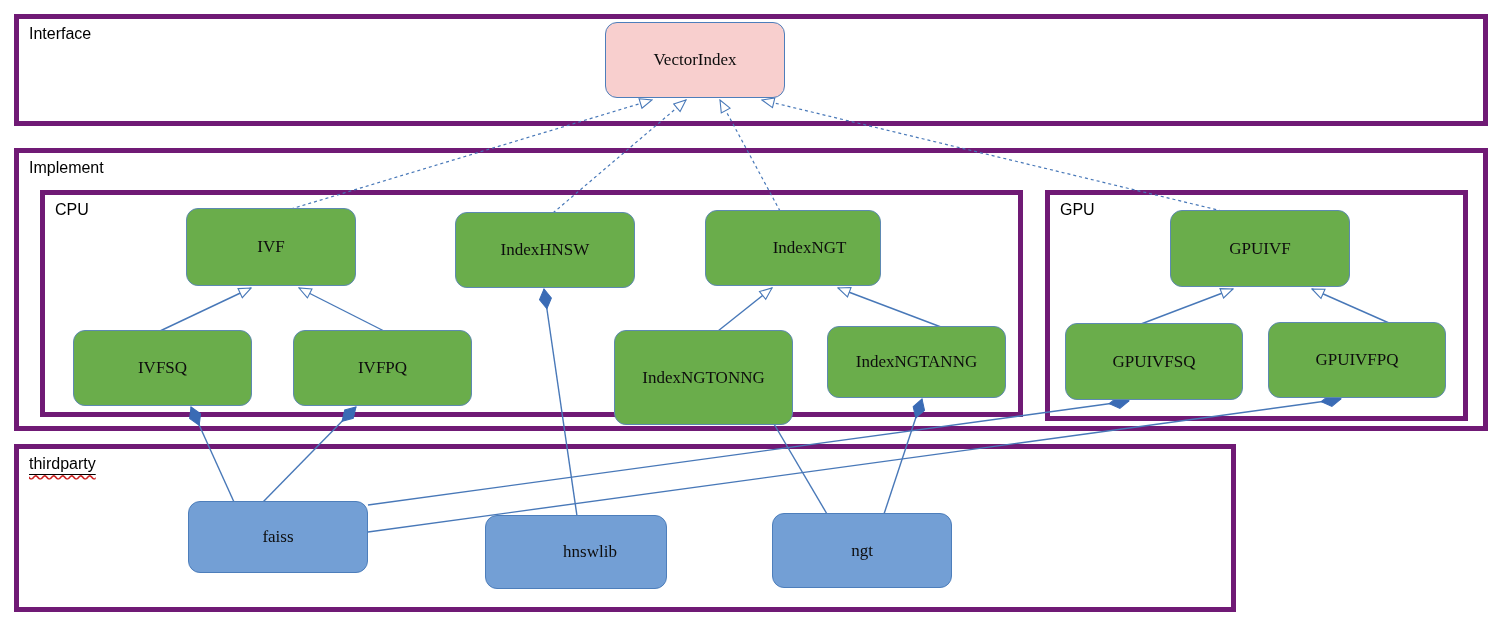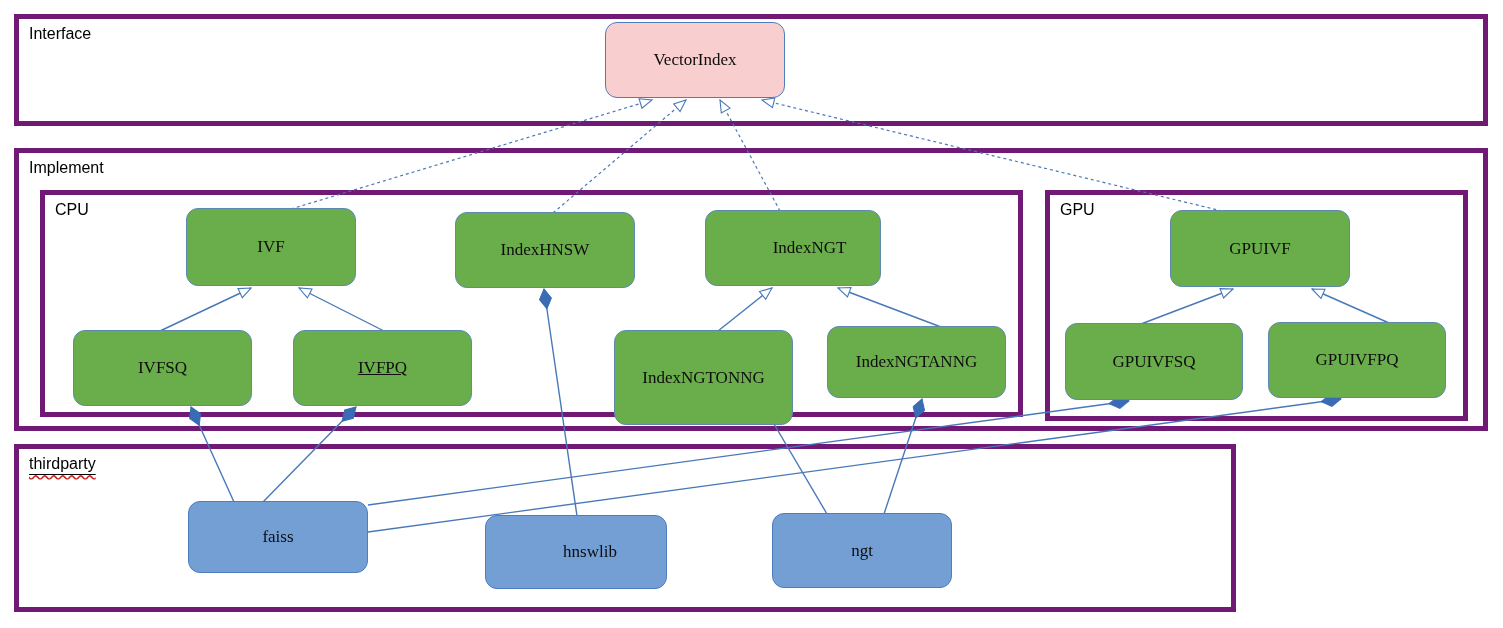--- a/index.html
+++ b/index.html
@@ -123,21 +123,21 @@
   </div>
   <div class="node green" style="left:455px; top:212px; width:180px; height:76px;">
     <span>IndexHNSW</span>
   </div>
   <div class="node green" style="left:705px; top:210px; width:176px; height:76px;padding-left:33px;">
     <span>IndexNGT</span>
   </div>
   <div class="node green" style="left:73px; top:330px; width:179px; height:76px;">
     <span>IVFSQ</span>
   </div>
-  <div class="node green" style="left:293px; top:330px; width:179px; height:76px;text-decoration:underline;">
+  <div class="node green" style="left:293px; top:330px; width:179px; height:76px;">
     <span>IVFPQ</span>
   </div>
   <div class="node green" style="left:614px; top:330px; width:179px; height:95px;">
     <span>IndexNGTONNG</span>
   </div>
   <div class="node green" style="left:827px; top:326px; width:179px; height:72px;justify-content:center;">
     <span>IndexNGTANNG</span>
   </div>
 
   <div class="node green" style="left:1170px; top:210px; width:180px; height:77px;">

